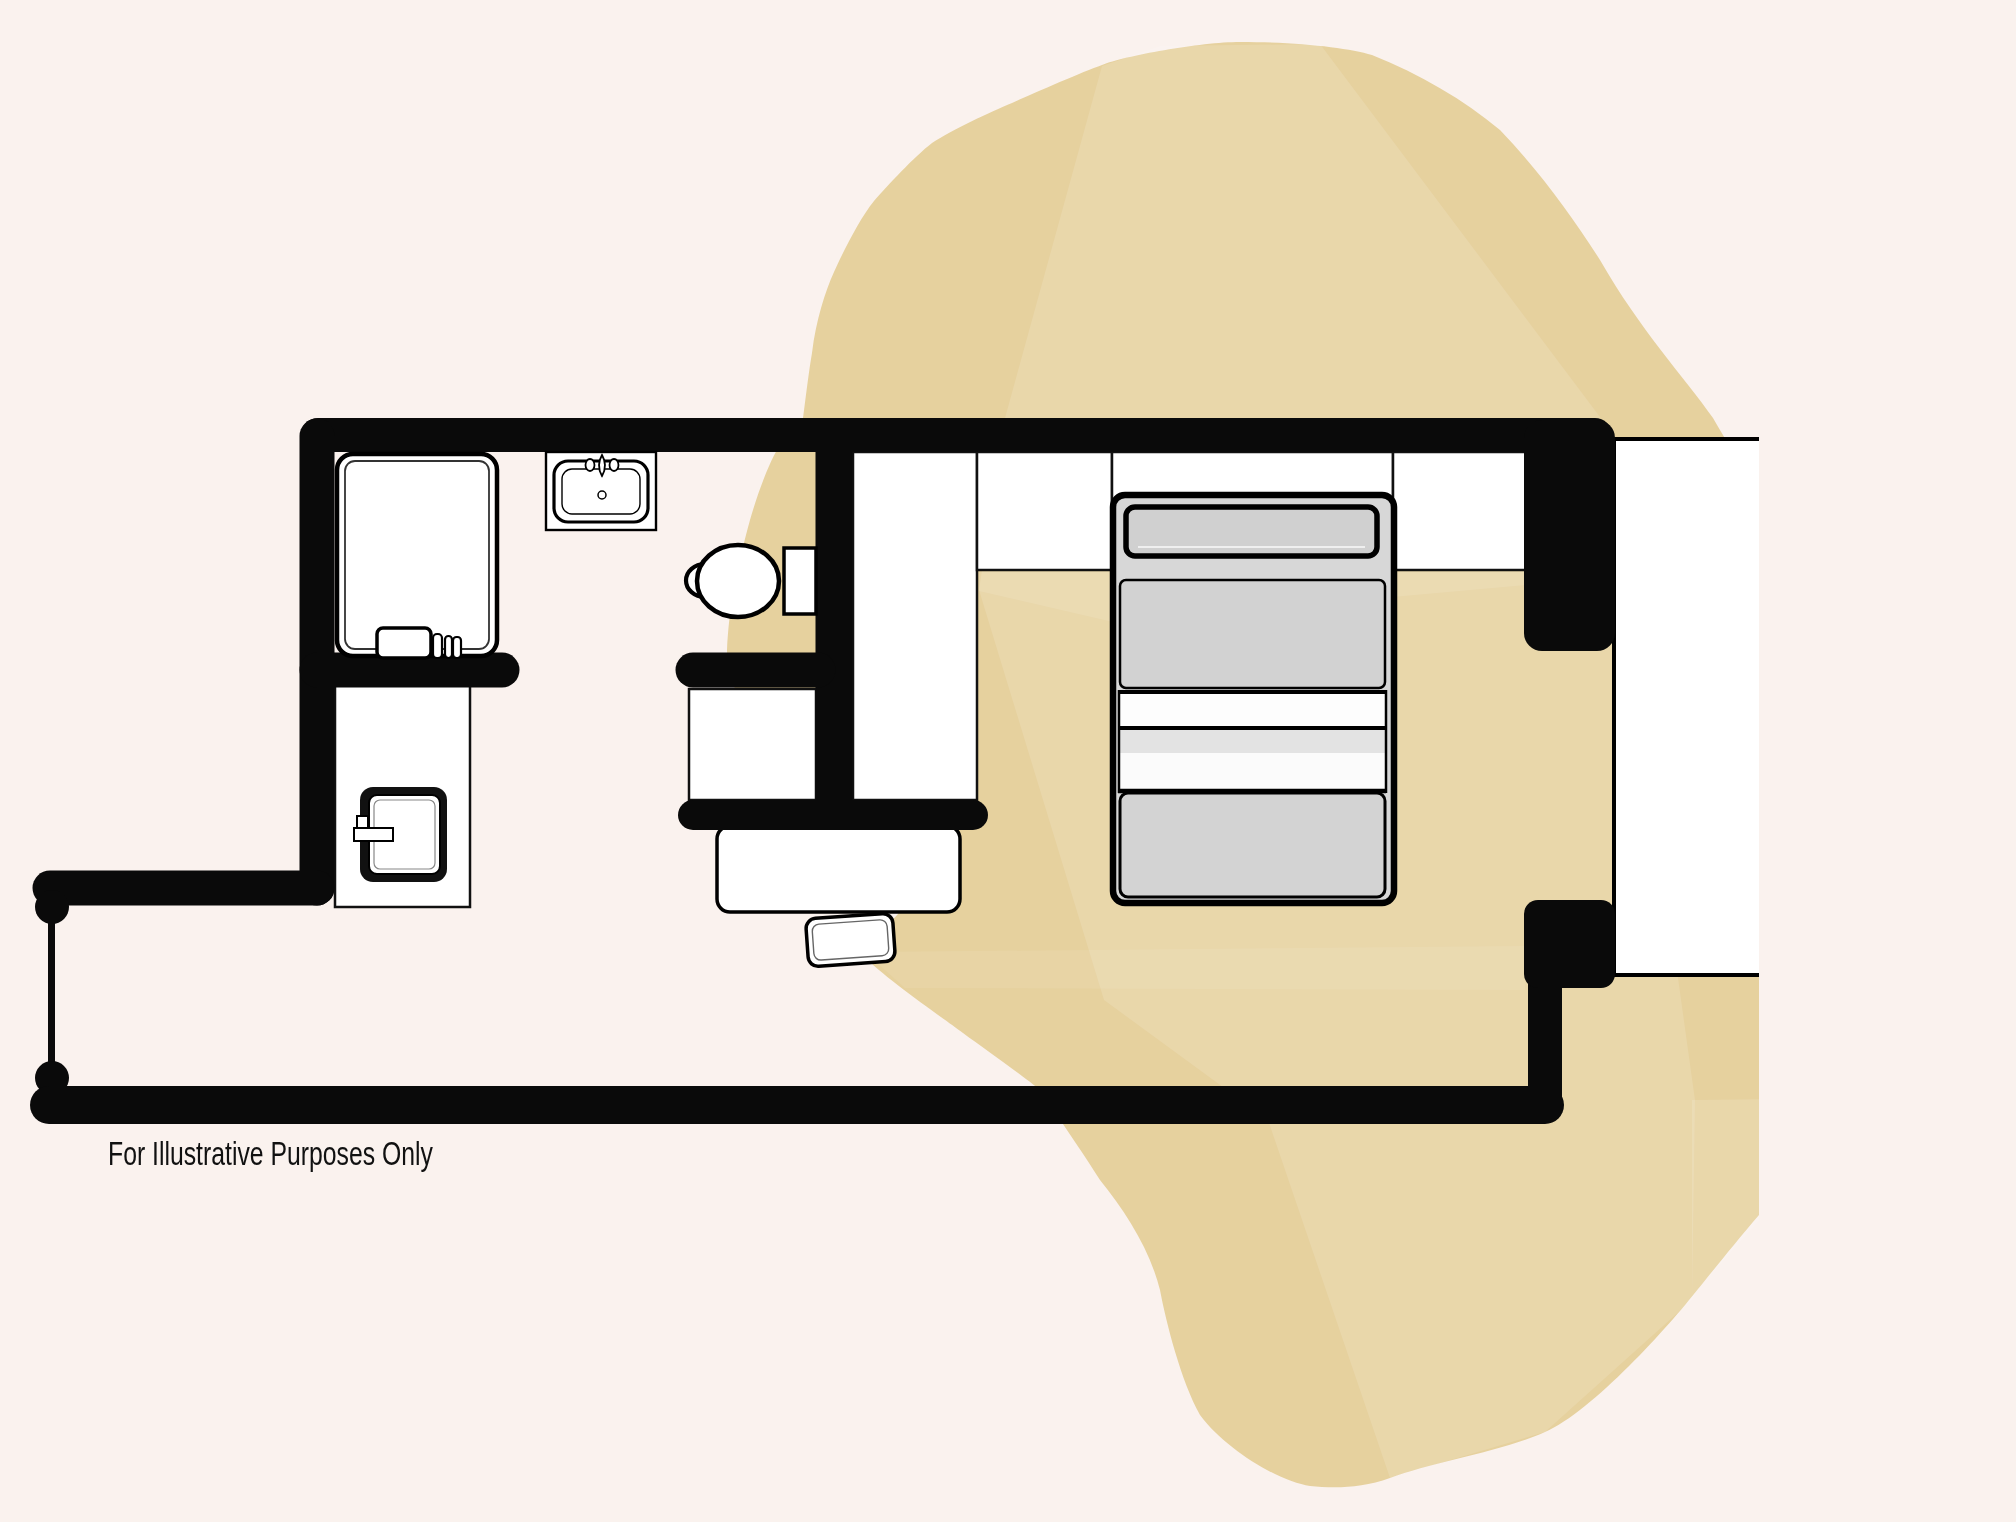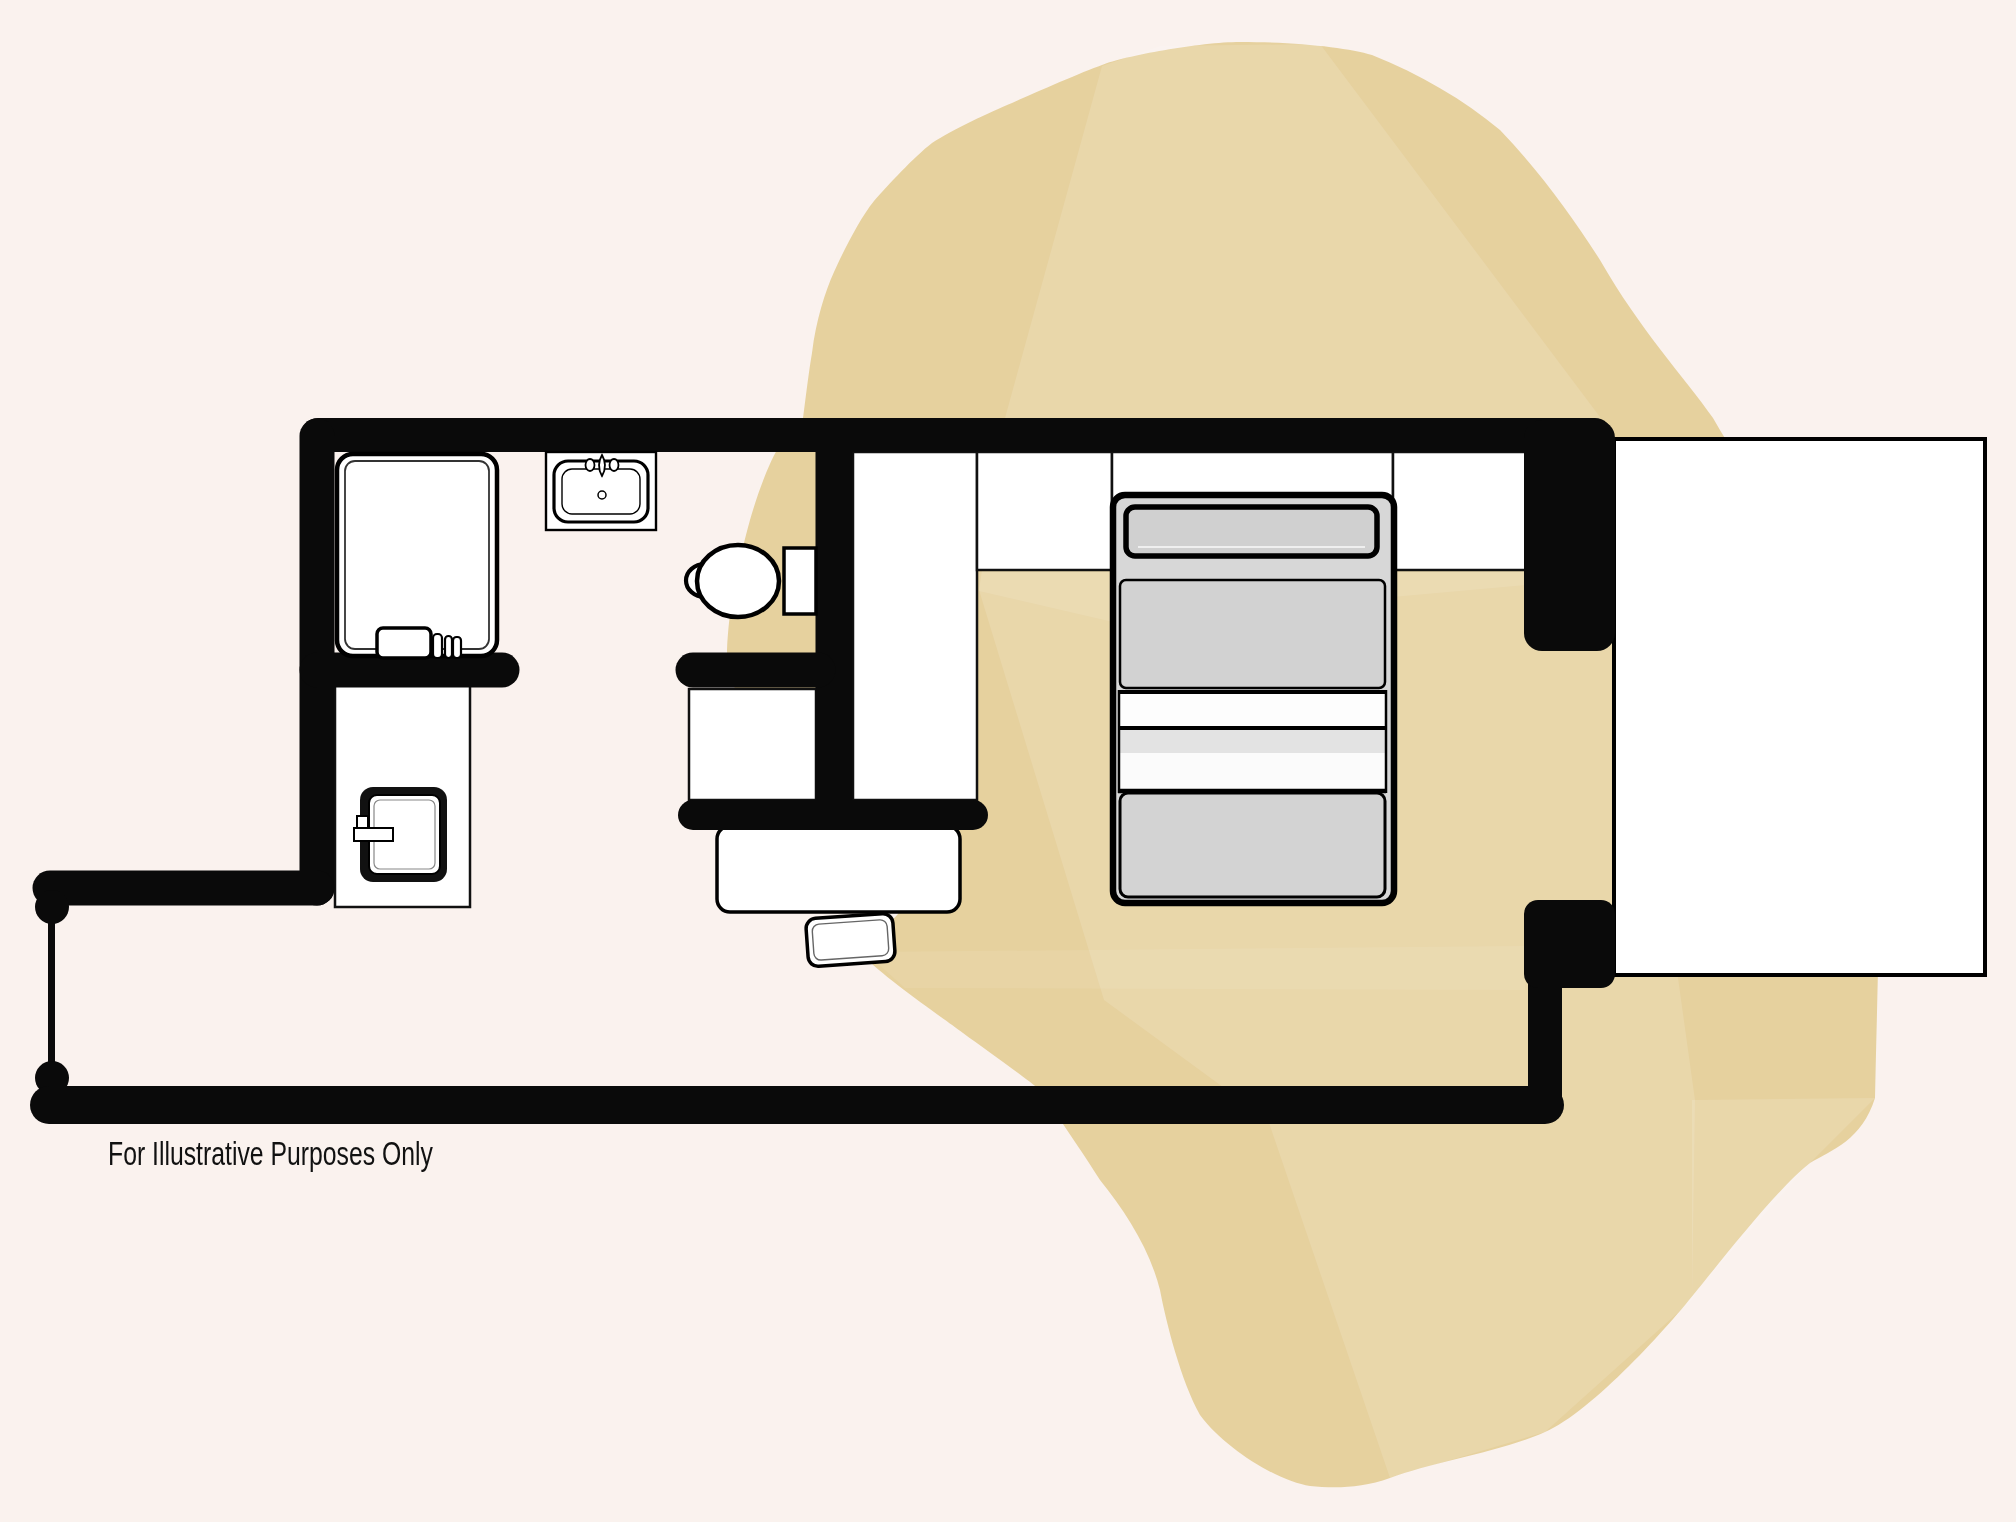--- a/index.html
+++ b/index.html
@@ -1,16 +1,16 @@
 <!DOCTYPE html>
 <html><head>
 <meta charset="utf-8">
 <style>
   html,body{margin:0;padding:0;background:#faf2ee;}
-  #page{position:relative;width:2016px;height:1522px;overflow:hidden;font-family:"Liberation Sans", sans-serif;}
+  #page{position:relative;width:1759px;height:1522px;overflow:hidden;font-family:"Liberation Sans", sans-serif;}
 </style>
 </head>
 <body>
 <div id="page">
 <svg width="2016" height="1522" viewBox="0 0 2016 1522">
 
   <rect x="0" y="0" width="2016" height="1522" fill="#faf2ee"></rect>
 
   <g>
     <path d="M 1240 42

